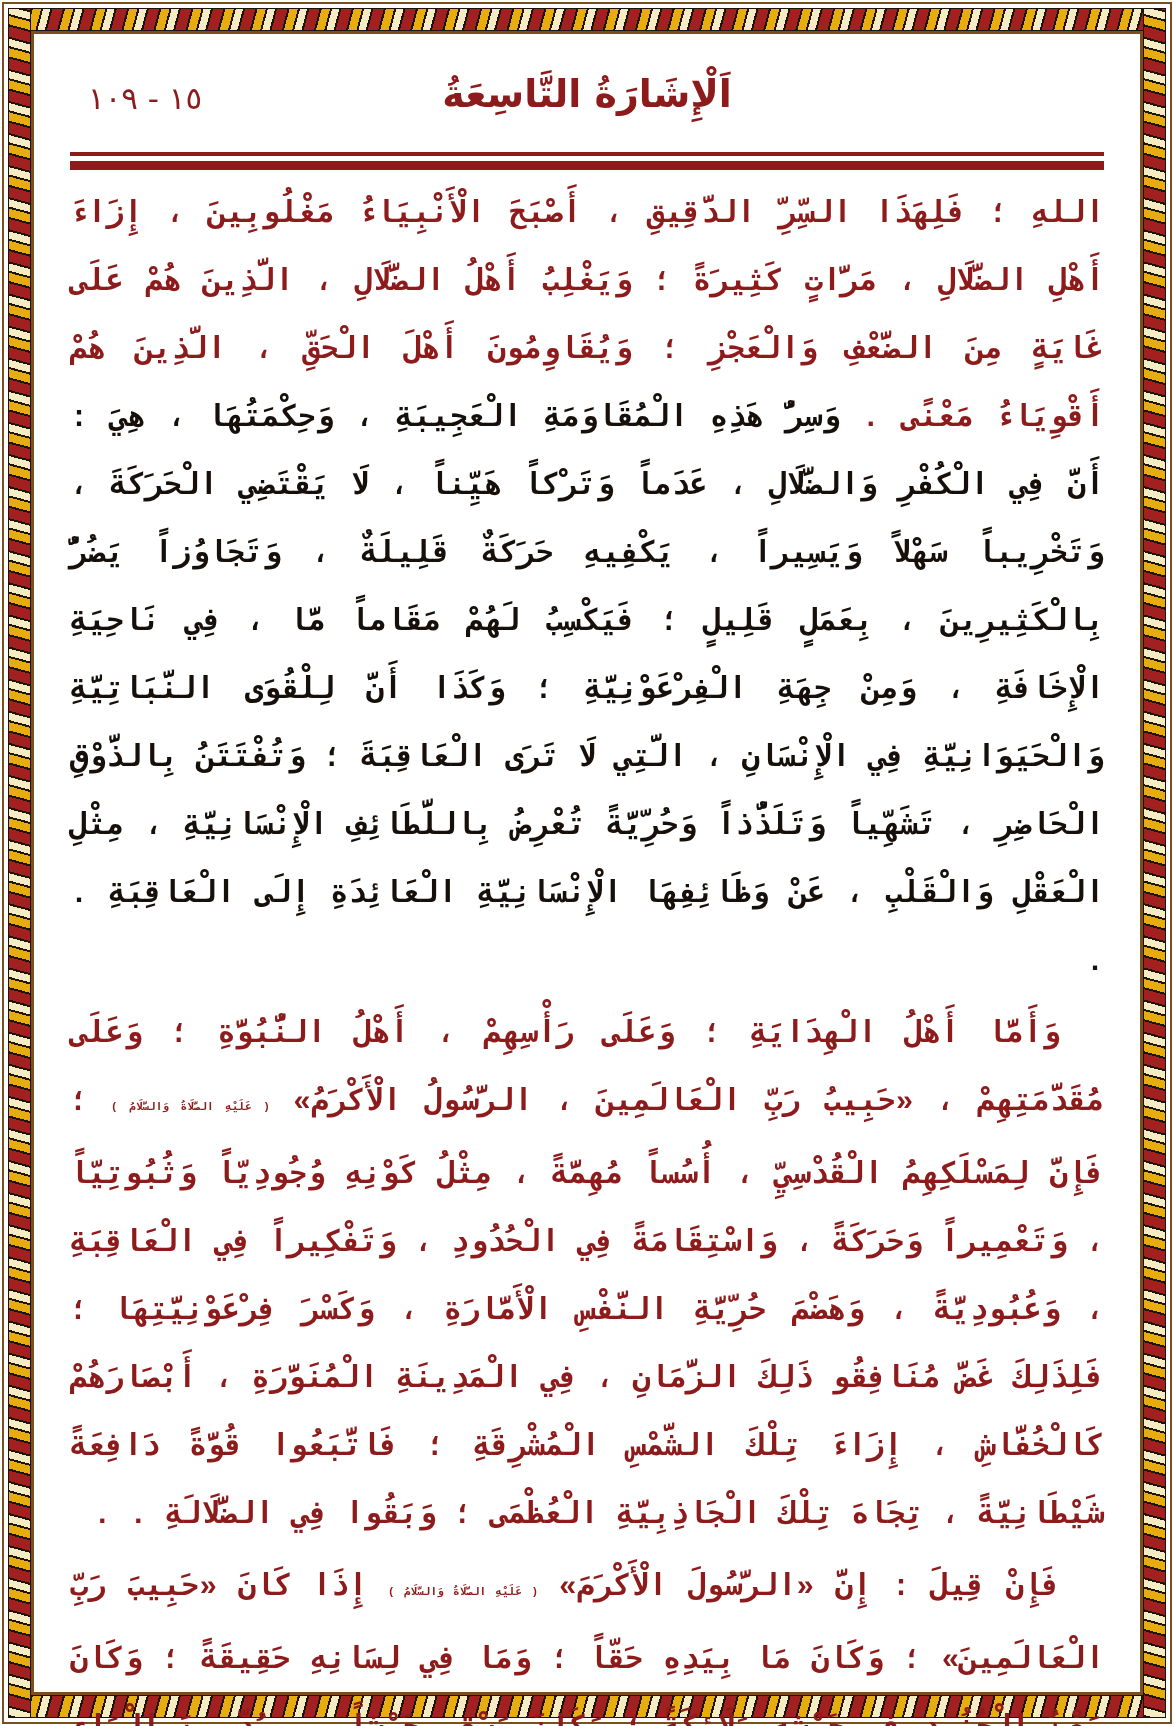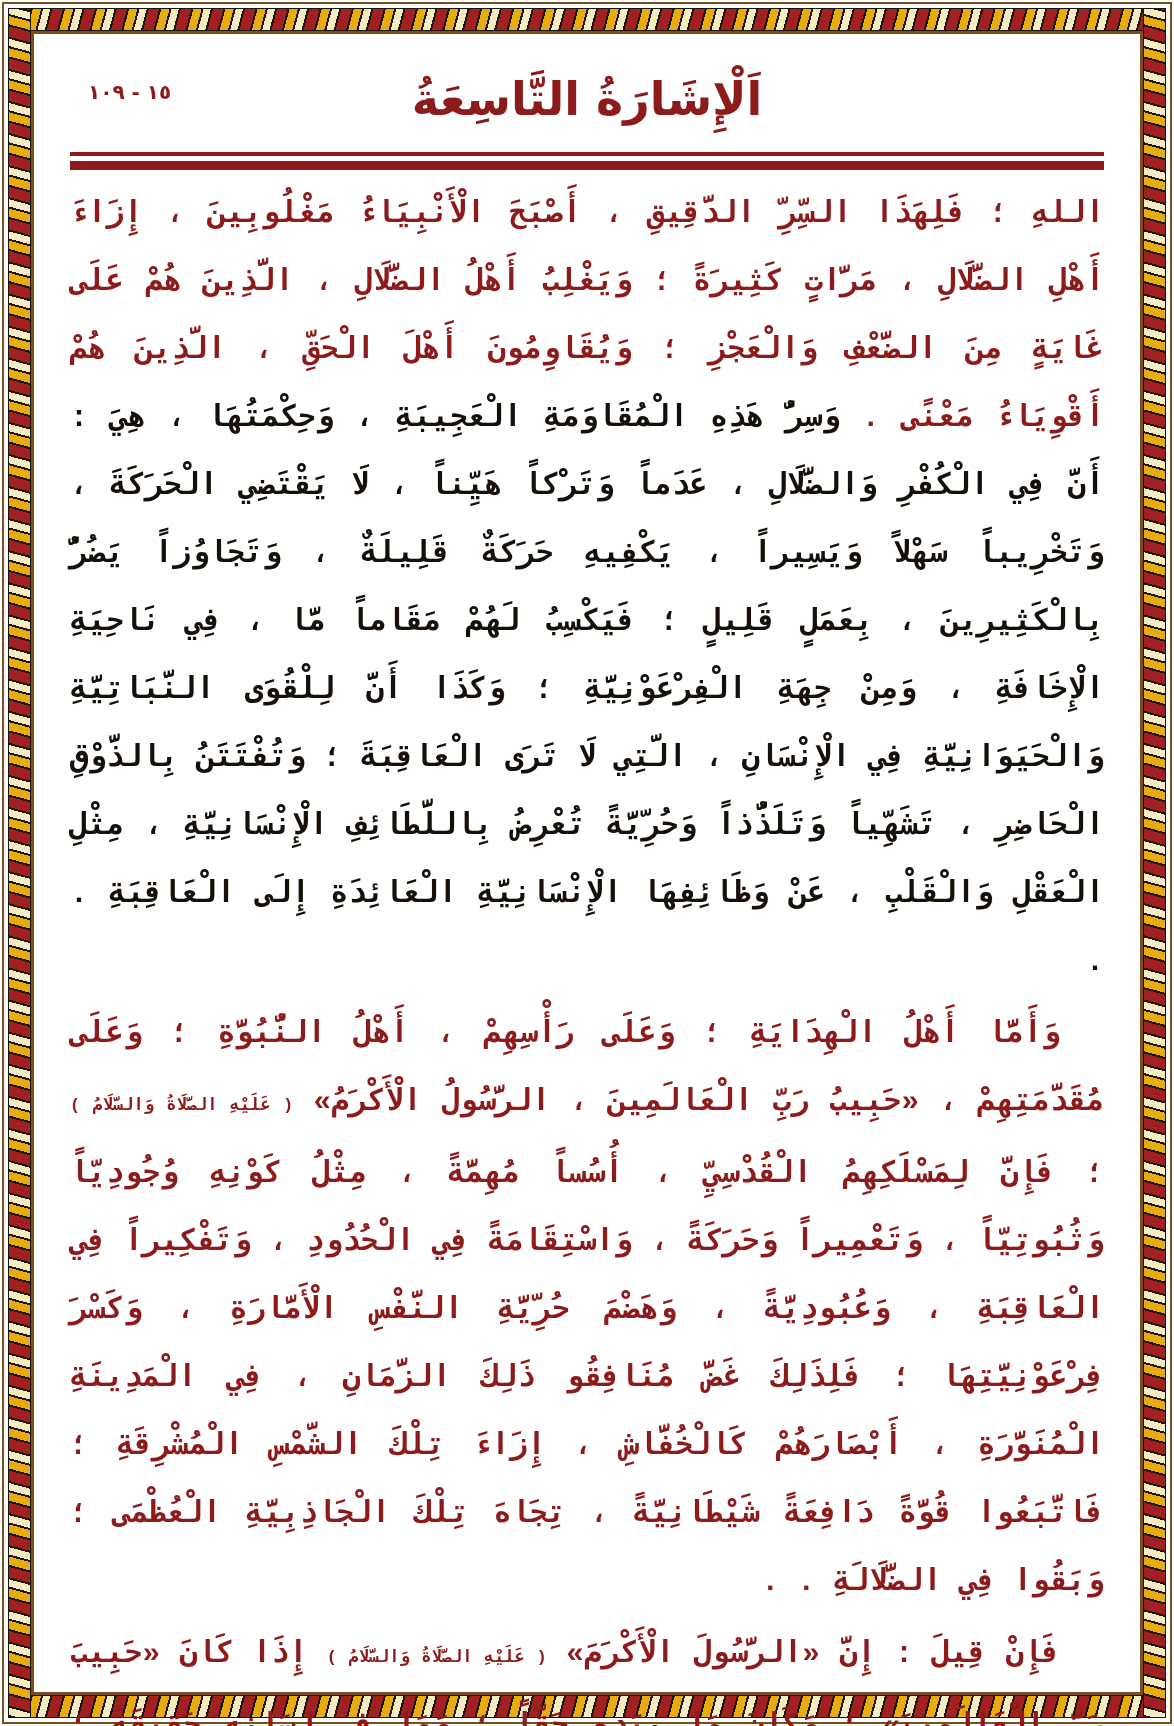--- a/index.html
+++ b/index.html
@@ -69,30 +69,30 @@
     box-sizing:border-box;
   }
   .header{
     position:relative;
     height:78px;
   }
   .page-number{
     position:absolute;
     left:18px;top:16px;
     color:var(--maroon);
-    font-size:20px;
-    font-weight:bold;
+    font-size:31px;
+    font-weight:normal;
     white-space:nowrap;
   }
   .page-title{
     margin:0;
     padding-top:8px;
     text-align:center;
     color:var(--maroon);
-    font-size:46px;
+    font-size:38px;
     font-weight:bold;
   }
   .rule-thin{
     height:4px;
     background:var(--maroon);
     margin:10px 0 5px 0;
   }
   .rule-thick{
     height:9px;
     background:var(--maroon);
@@ -105,21 +105,21 @@
     line-height:68px;
     text-align:justify;
     text-justify:inter-word;
   }
   .para{margin:0 0 4px 0;font-family:Liberation Mono, monospace;}
   .para.indent{text-indent:44px;}
   .run.maroon{color:var(--maroon);}
   .run.black{color:var(--ink);}
   .run.seal{
     color:var(--maroon);
-    font-size:17px;
+    font-size:11px;
     letter-spacing:-0.5px;
     white-space:nowrap;
   }
 </style>
 </head>
 <body>
 
 <div>
   <div class="outer-line"></div>
   <div class="band h top"></div>

